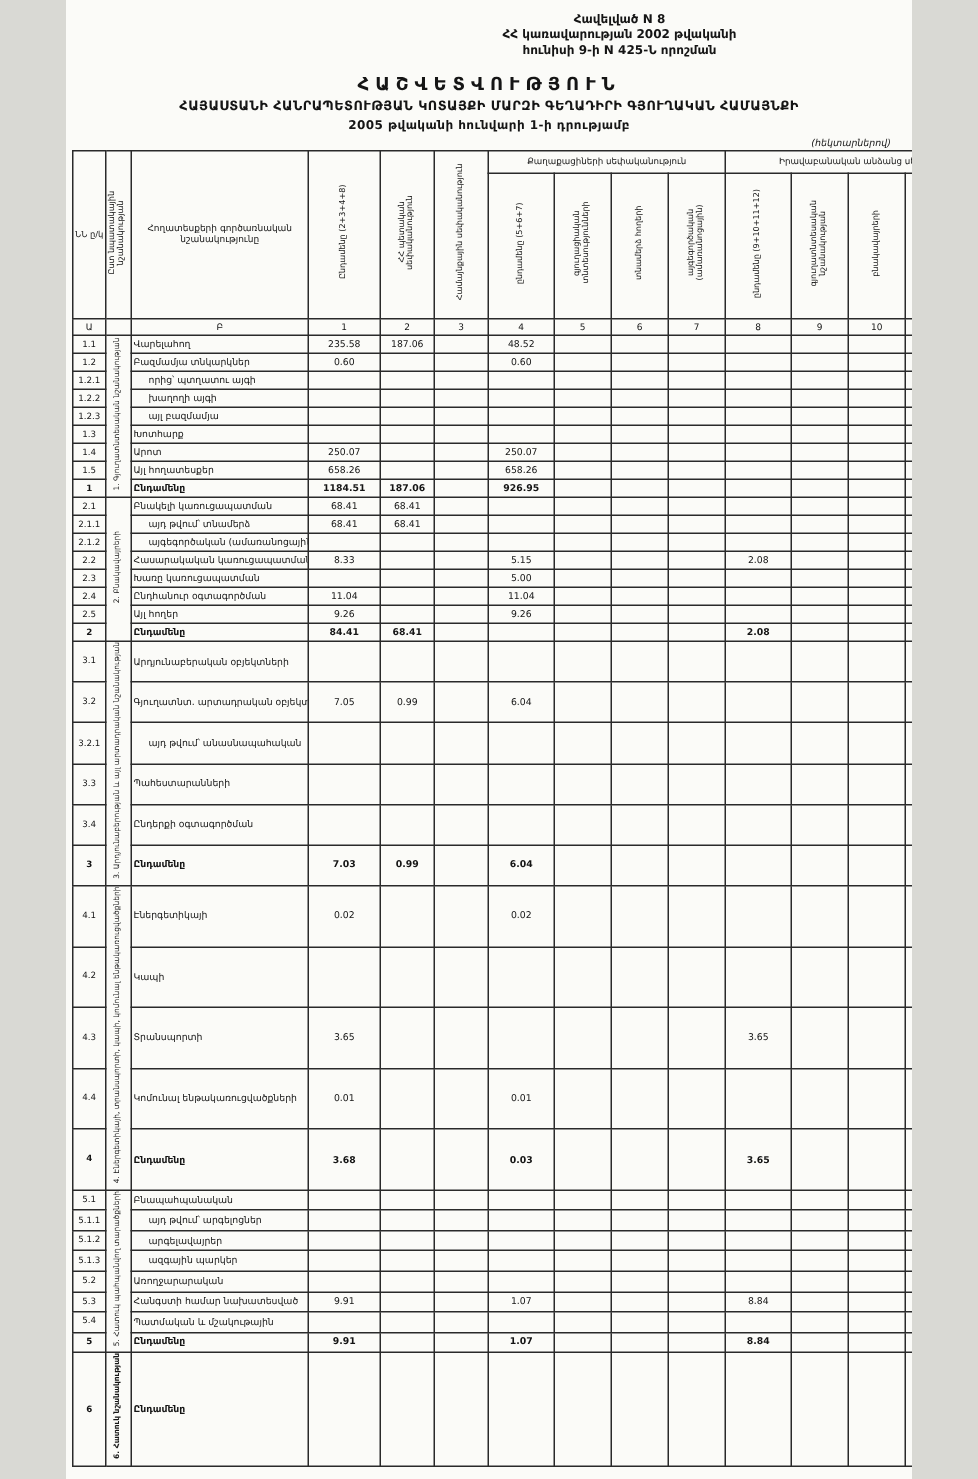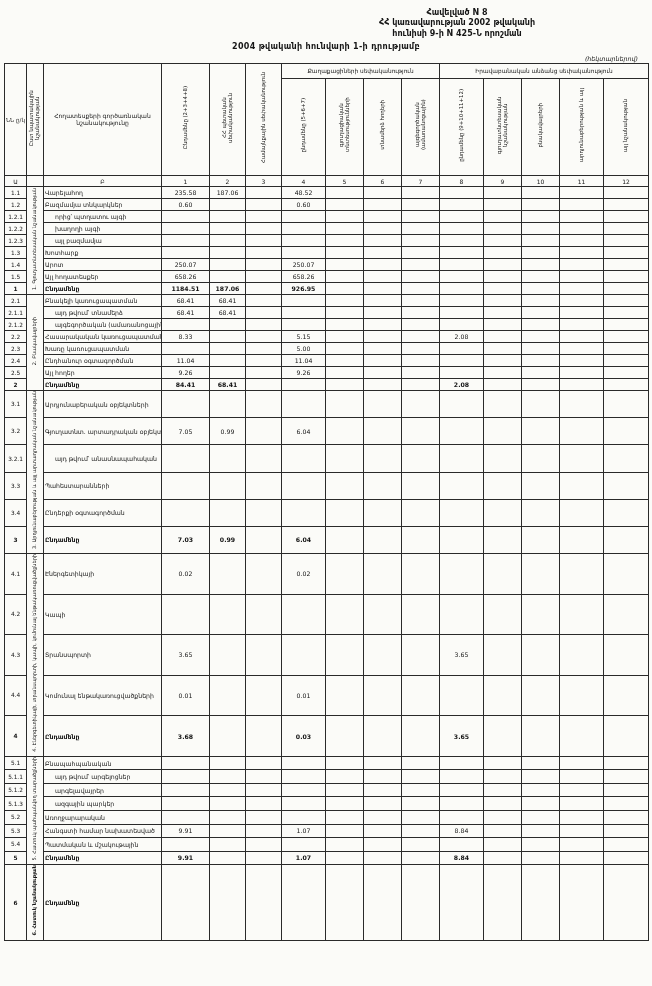--- a/index.html
+++ b/index.html
@@ -3,21 +3,21 @@
 <meta charset="utf-8">
 <style>
   * { box-sizing: border-box; }
   body {
     margin: 0;
     background: #d9d9d4;
     font-family: "DejaVu Sans", sans-serif;
     color: #151515;
   }
   .page {
-    width: 652px;
+    width: 564px;
     height: 986px;
     margin: 0 auto;
     background: #fbfbf8;
     position: relative;
     padding: 8px 4px 6px 4px;
     overflow: hidden;
   }
   
   .appendix {
     width: 330px;
@@ -102,21 +102,23 @@
 <body>
 
 <div class="page">
 
   <div class="appendix">
     <div>Հավելված N 8</div>
     <div>ՀՀ կառավարության 2002 թվականի</div>
     <div>հունիսի 9-ի N 425-Ն որոշման</div>
   </div>
 
-  <div class="doc-sub3">2004 թվականի հունվարի 1-ի դրությամբ</div>
+  <div class="doc-title">ՀԱՇՎԵՏՎՈՒԹՅՈՒՆ</div>
+  <div class="doc-sub1">ՀԱՅԱՍՏԱՆԻ ՀԱՆՐԱՊԵՏՈՒԹՅԱՆ ԿՈՏԱՅՔԻ ՄԱՐԶԻ ԳԵՂԱԴԻՐԻ ԳՅՈՒՂԱԿԱՆ ՀԱՄԱՅՆՔԻ</div>
+  <div class="doc-sub3">2005 թվականի հունվարի 1-ի դրությամբ</div>
 
   <div class="units-note">(հեկտարներով)</div>
 
   <table class="land">
     <colgroup>
       <col style="width:22px">
         <col style="width:17px">
         <col style="width:118px">
       <col style="width:48px">
         <col style="width:36px">

